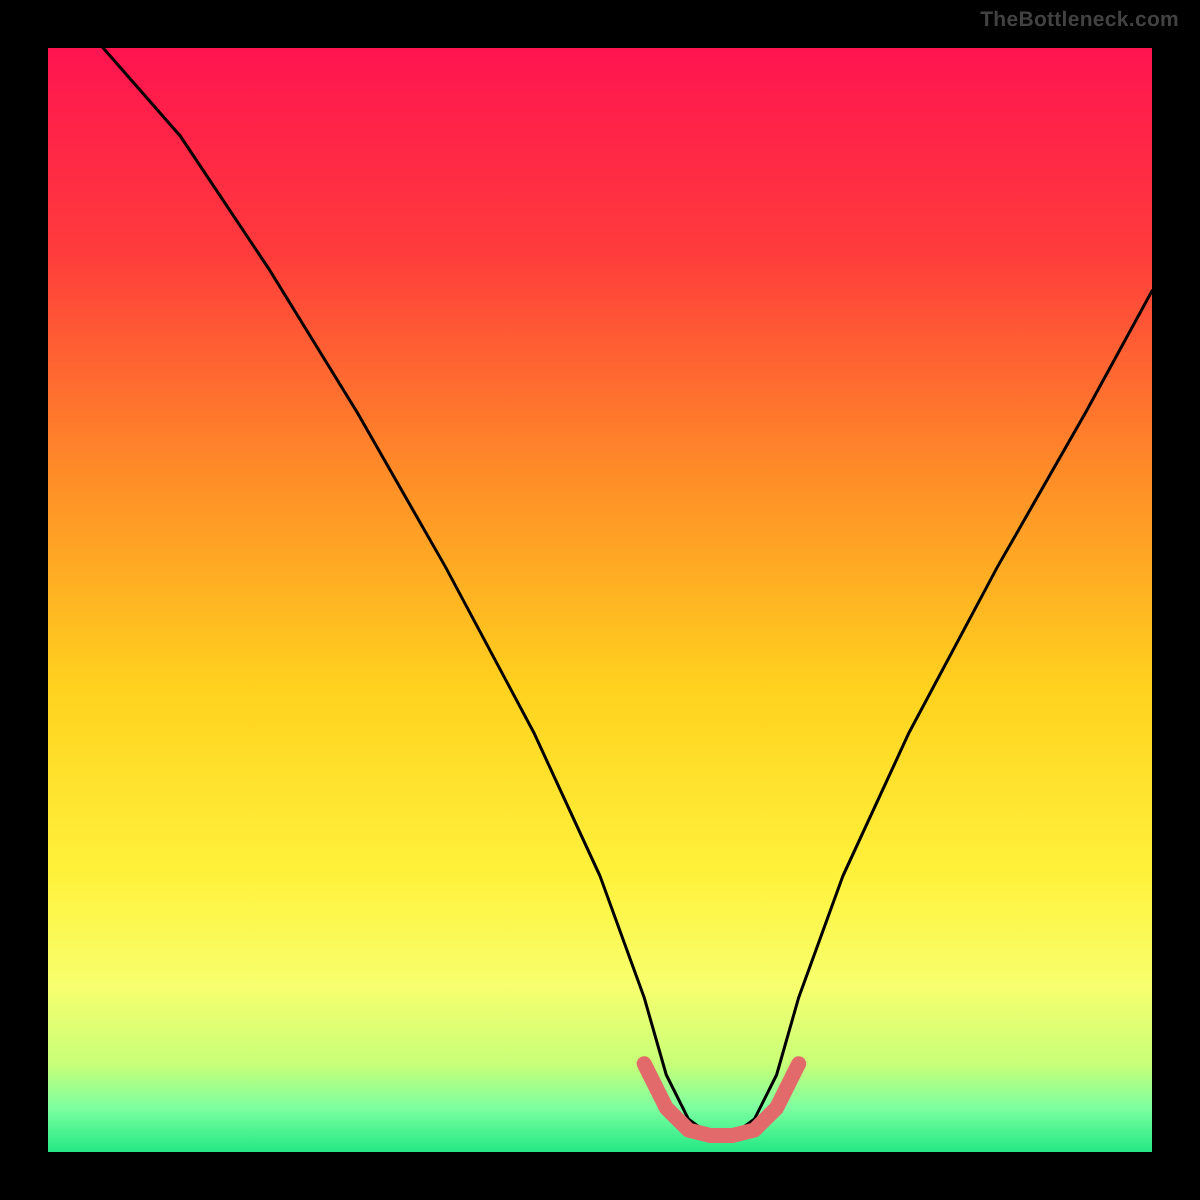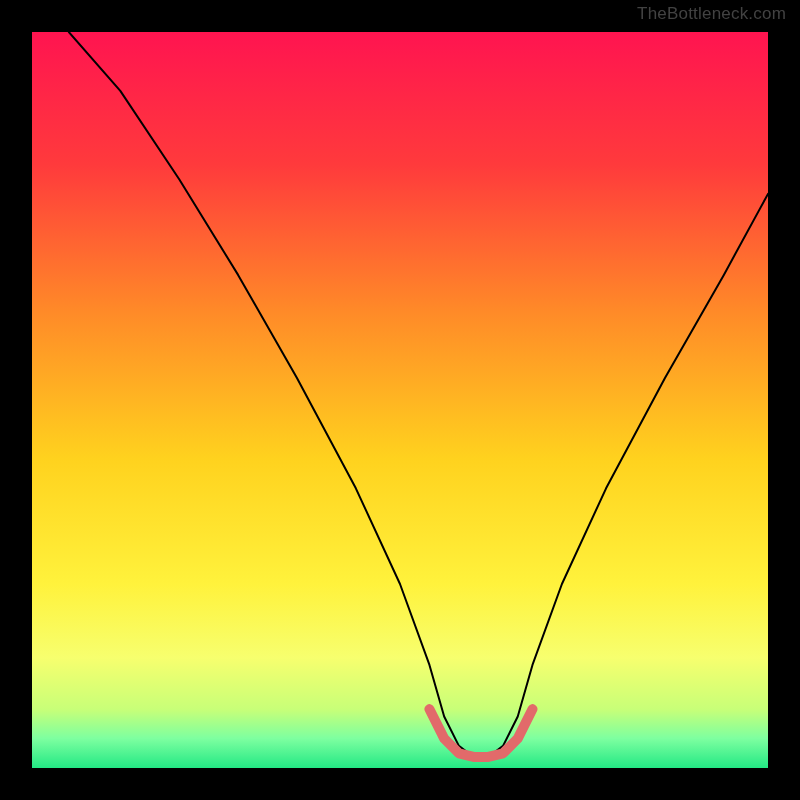--- a/index.html
+++ b/index.html
@@ -8,22 +8,22 @@
     position: relative;
     width: 800px;
     height: 800px;
     background: #000;
   }
   .watermark {
     position: absolute;
     top: 4px;
     right: 14px;
     font-family: Arial, Helvetica, sans-serif;
-    font-size: 17px;
-    font-weight: 400;
+    font-size: 14px;
+    font-weight: 700;
     color: #424242;
     letter-spacing: 0.2px;
     z-index: 10;
   }
   .plot {
     position: absolute;
     left: 32px;
     top: 32px;
     width: 736px;
     height: 736px;

